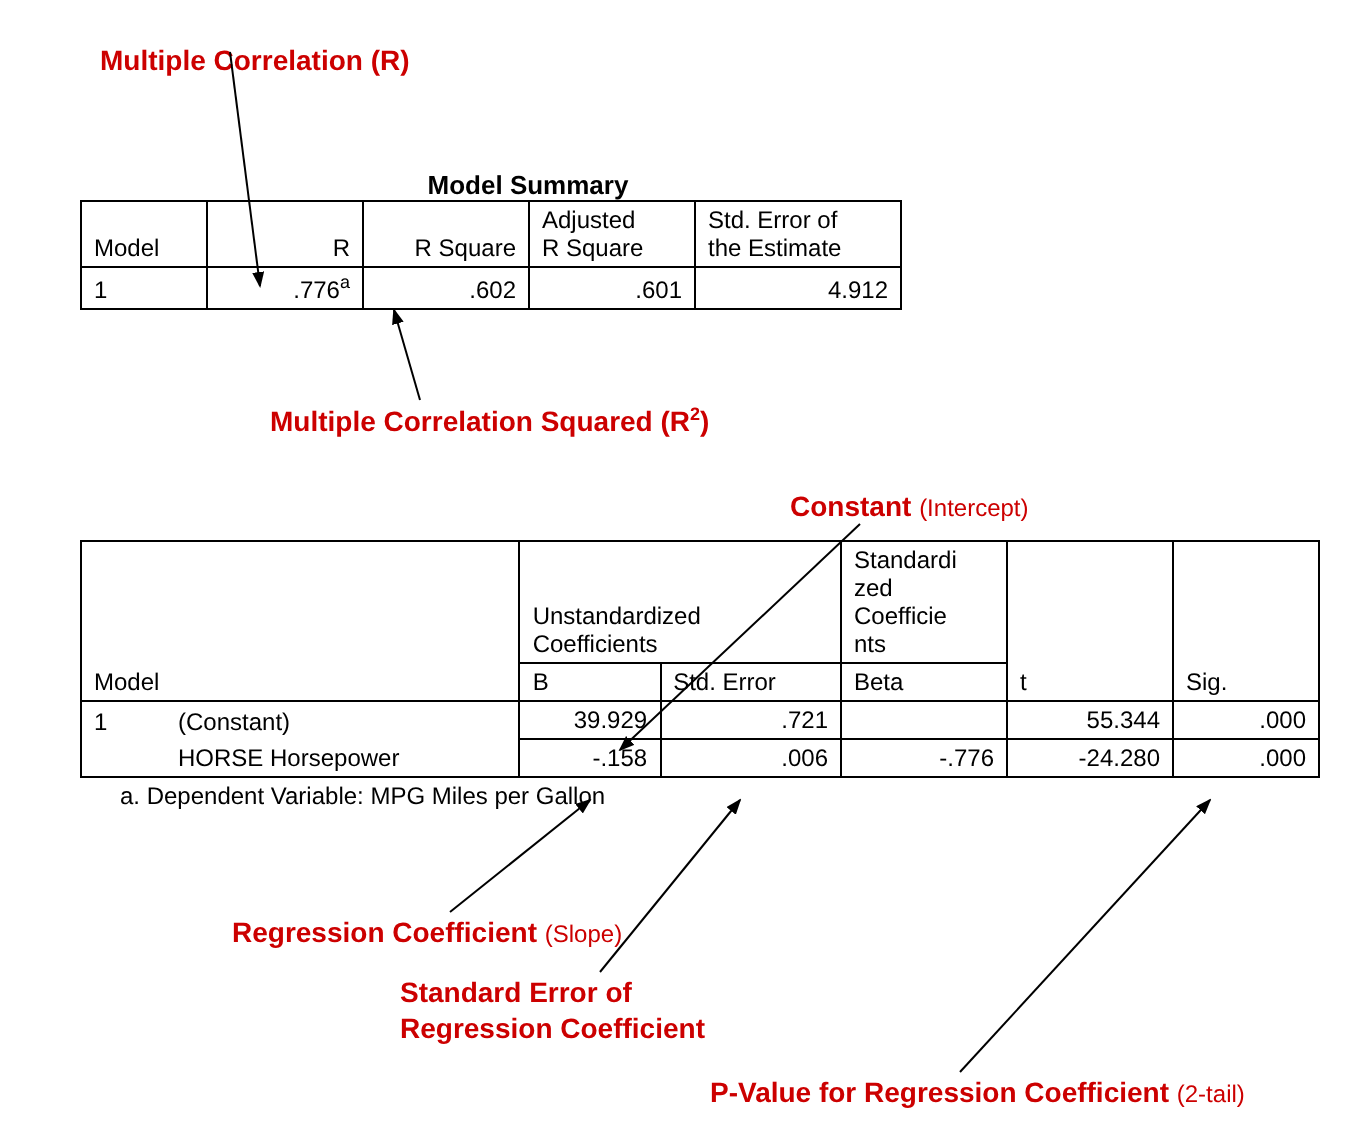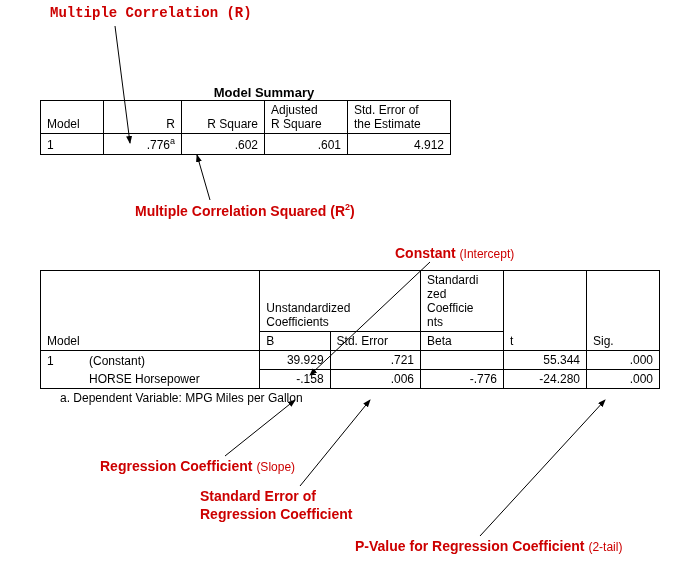--- a/index.html
+++ b/index.html
@@ -64,32 +64,32 @@
     margin-left: 20px;
   }
   .section {
     position: absolute;
   }
   sup { font-size: 9px; }
 </style>
 </head>
 <body>
 
-<div class="annot" style="top:5px; left:50px;font-family:Liberation Mono, monospace;">Multiple Correlation (R)</div>
+<div class="annot" style="top:22px; left:50px;">Multiple Correlation (R)</div>
 
 <div class="annot" style="top:202px; left:135px;">
   <span>Multiple Correlation Squared (R</span><sup>2</sup><span>)</span>
 </div>
 
 <div class="annot" style="top:245px; left:395px; font-size:14px;">
   <span>Constant</span>
   <span class="sub">(Intercept)</span>
 </div>
 
-<div class="annot" style="top:458px; left:100px;">
+<div class="annot" style="top:458px; left:116px;">
   <span>Regression Coefficient</span>
   <span class="sub">(Slope)</span>
 </div>
 
 <div class="annot" style="top:488px; left:200px;">Standard Error of</div>
 <div class="annot" style="top:506px; left:200px;">Regression Coefficient</div>
 
 <div class="annot" style="top:538px; left:355px;">
   <span>P-Value for Regression Coefficient</span>
   <span class="sub">(2-tail)</span>

